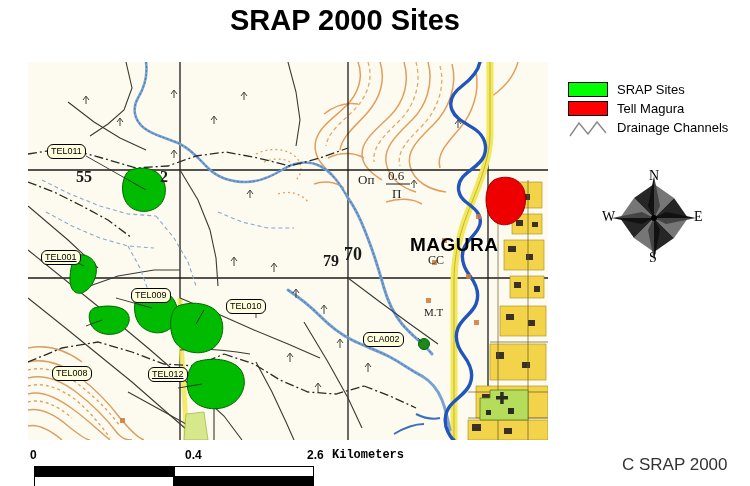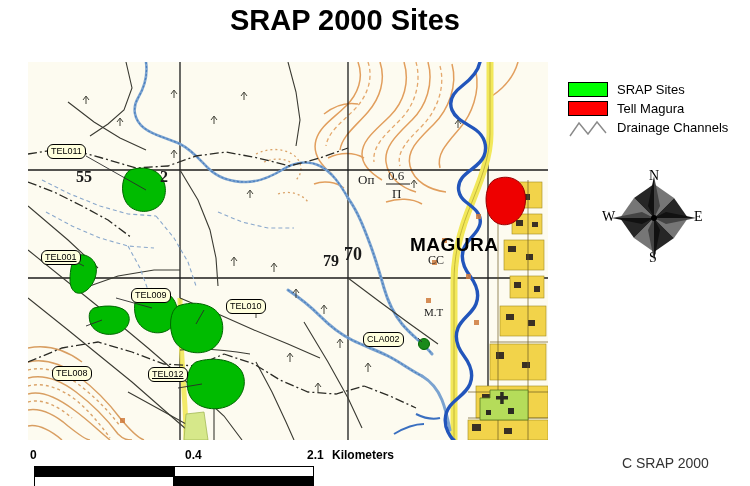--- a/index.html
+++ b/index.html
@@ -114,39 +114,39 @@
     position: absolute;
     top: -2px;
     font-family: "Liberation Sans", sans-serif;
     font-size: 12px;
     font-weight: bold;
     color: #000000;
   }
   #scale-units {
     position: absolute;
     left: 302px; top: -2px;
-    font-family: Liberation Sans, sans-serif;
+    font-family: Liberation Mono, monospace;
     font-size: 12px;
     font-weight: bold;
     color: #000000;
   }
   .scale-bar-box {
     position: absolute;
     top: 16px;
     height: 11px;
     border: 1px solid #000000;
     box-sizing: border-box;
   }
 
   
   #copyright {
     position: absolute;
     left: 622px; top: 455px;
     font-family: "Liberation Sans", sans-serif;
-    font-size: 14px;
+    font-size: 17px;
     color: #333333;
   }
 </style>
 </head>
 <body>
 
 <div id="page-title">SRAP 2000 Sites</div>
 
 <div id="map-frame">
   <svg id="map-canvas" viewBox="0 0 520 378" xmlns="http://www.w3.org/2000/svg">
@@ -486,21 +486,21 @@
         <path d="M0,0 L-12,-6 L-42,0 Z" fill="#444444"></path>
       </g>
       <circle cx="0" cy="0" r="3" fill="#000000"></circle>
     </g>
   </svg>
 </div>
 
 <div id="scalebar">
   <span class="scale-tick-label" style="left:0px;">0</span>
   <span class="scale-tick-label" style="left:155px;">0.4</span>
-  <span class="scale-tick-label" style="left:277px;">2.1</span>
+  <span class="scale-tick-label" style="left:277px;">2.6</span>
   <span id="scale-units">Kilometers</span>
 
   <div class="scale-bar-box" style="left:4px;   width:140px; background:#000000;"></div>
   <div class="scale-bar-box" style="left:144px; width:140px; background:#ffffff;"></div>
 
   <div class="scale-bar-box" style="left:4px;   width:140px; top:26px; background:#ffffff;"></div>
   <div class="scale-bar-box" style="left:144px; width:140px; top:26px; background:#000000;"></div>
 </div>
 
 <div id="copyright">C SRAP 2000</div>

